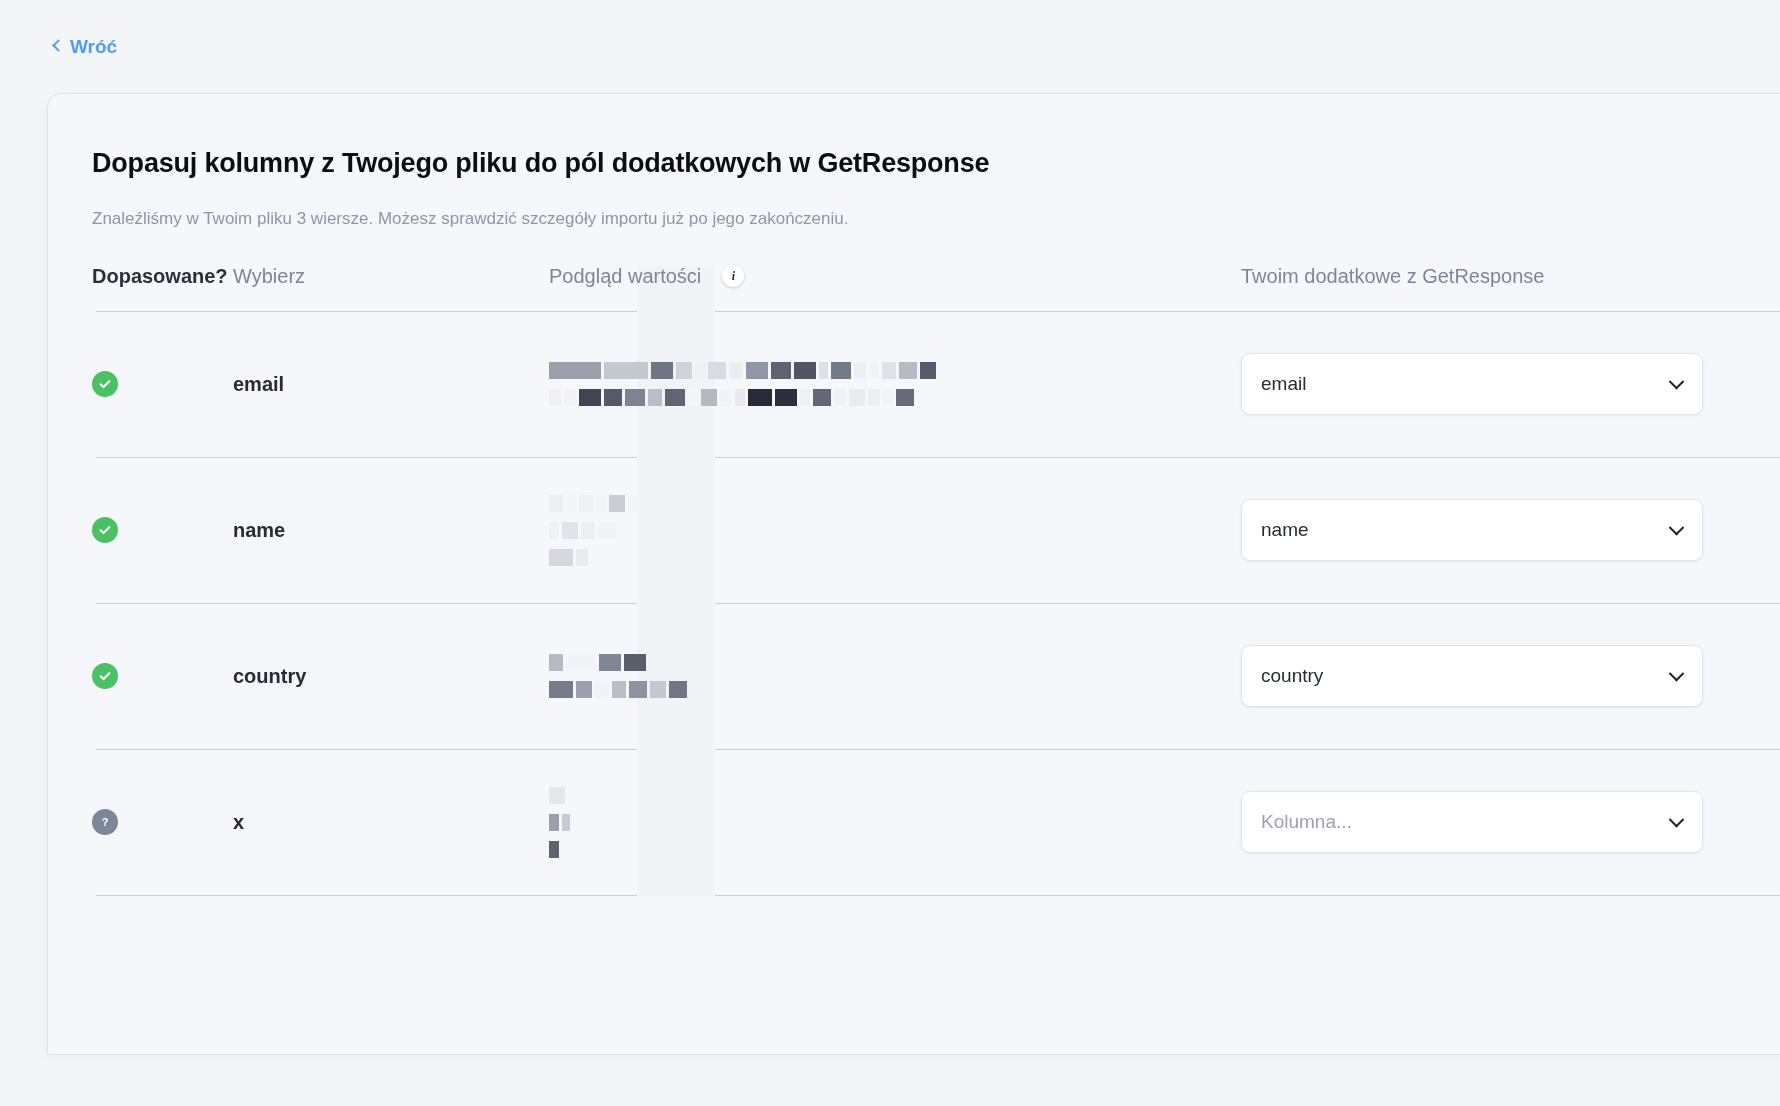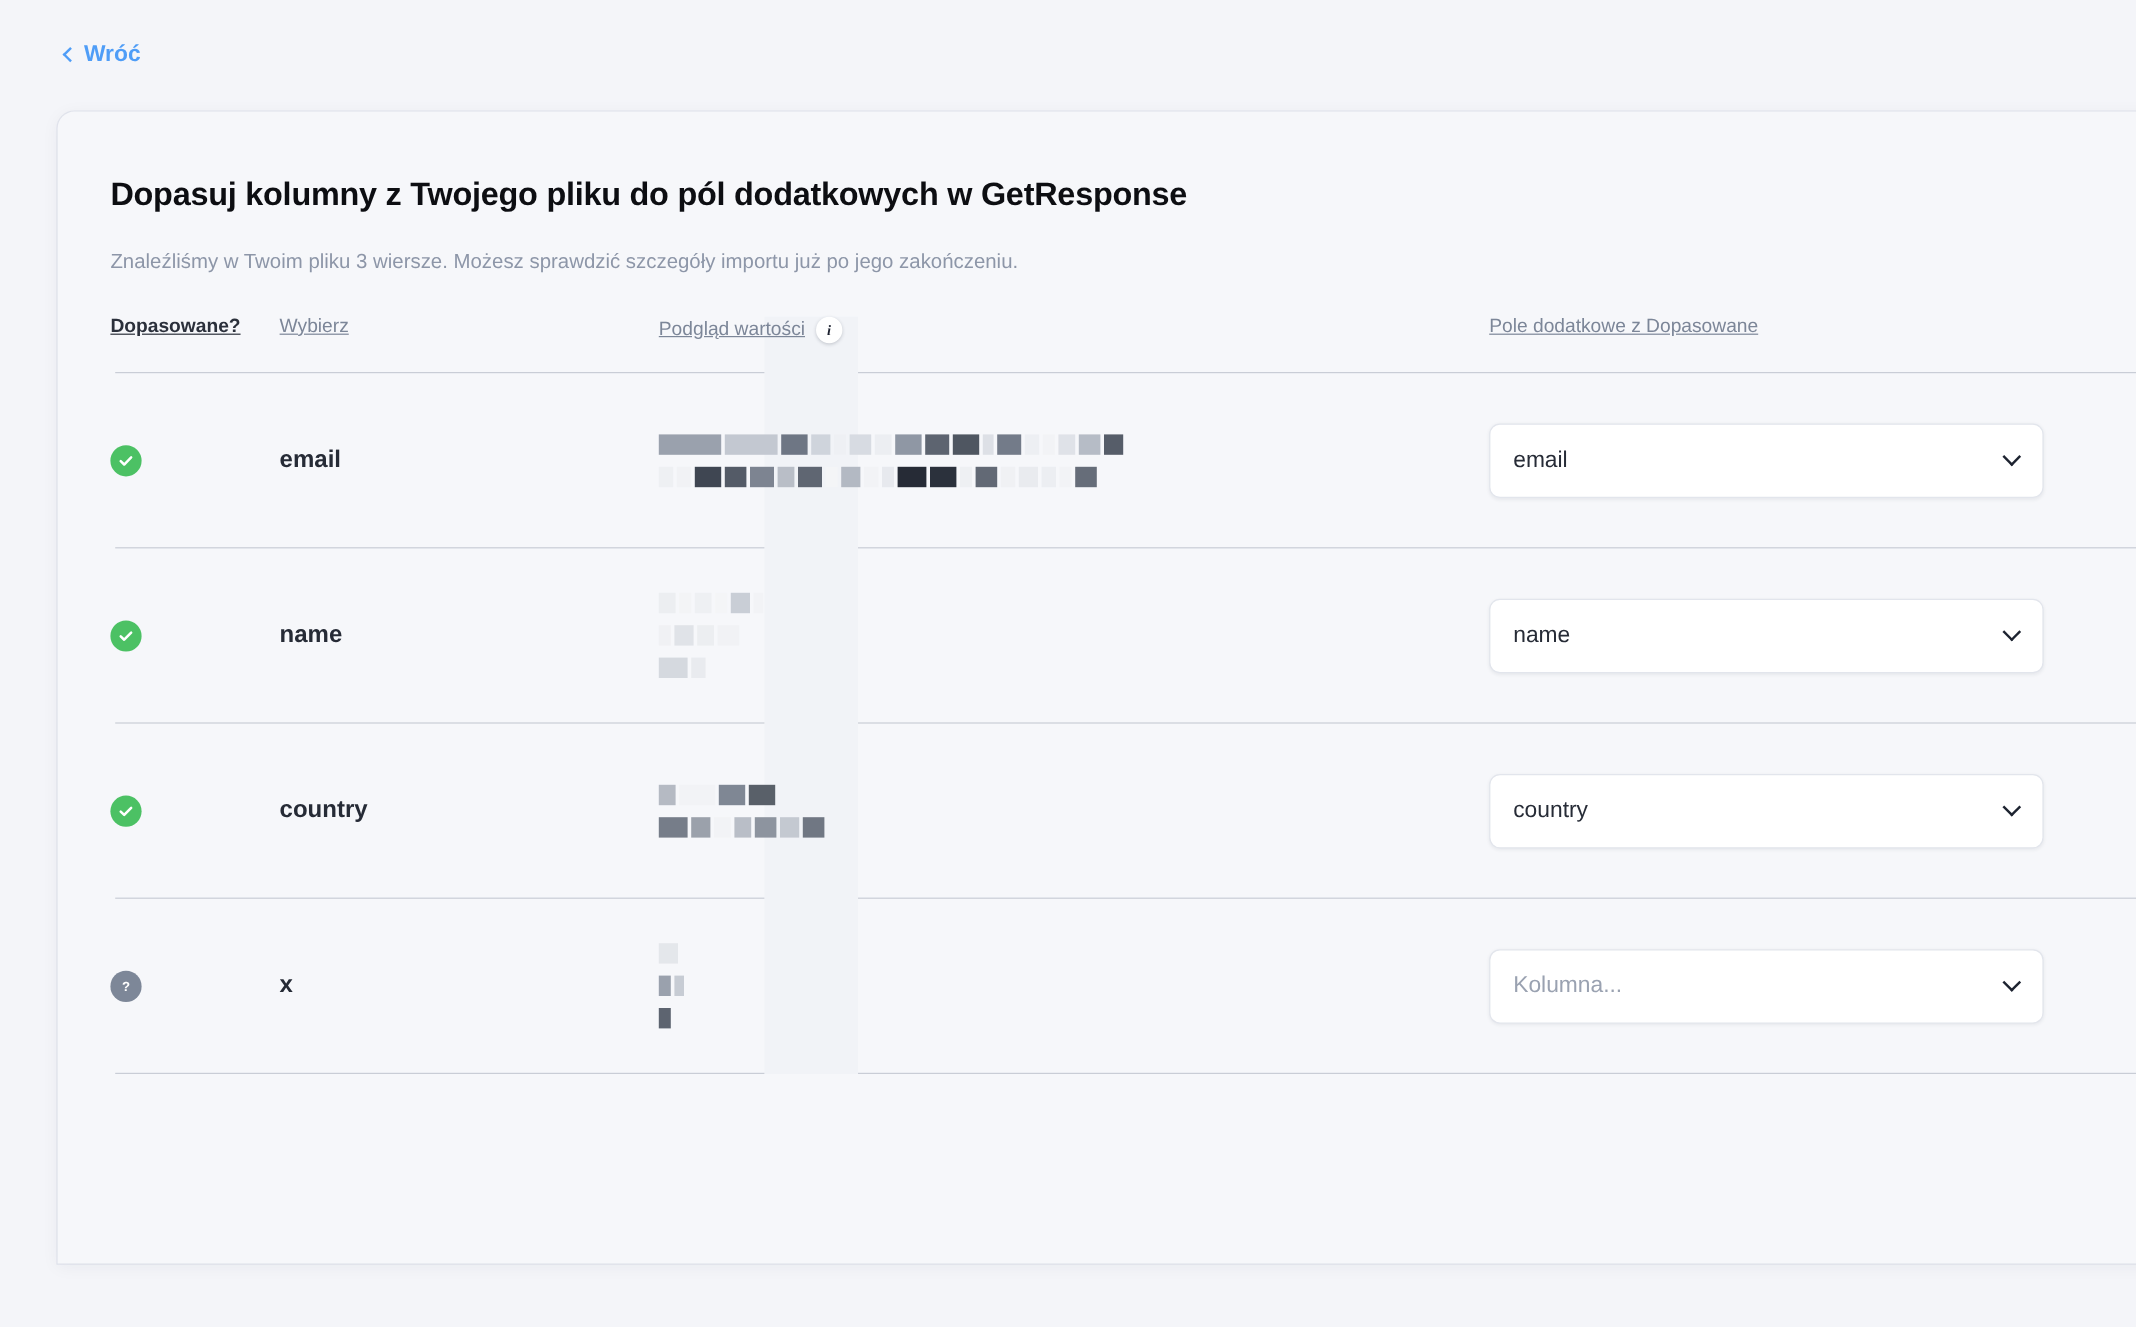--- a/index.html
+++ b/index.html
@@ -108,29 +108,28 @@
   .c-col    { width: 310px; display: flex; align-items: center; }
   .c-prev   { width: 478px; display: flex; align-items: center; padding-left: 6px; }
   .c-field  { flex: 1; display: flex; align-items: center; padding-left: 220px; }
 
   .head-row .c-match,
   .head-row .c-col,
   .head-row .c-prev,
   .head-row .c-field { align-items: flex-start; }
 
   .th {
-    font-size: 16px;
+    font-size: 20px;
     color: #7c8698;
     font-weight: 400;
     white-space: nowrap;
-    text-decoration: underline;
   }
   .th-strong { color: #2b303b; font-weight: 700; }
 
-  .th-prev-wrap { display: inline-flex; align-items: center; gap: 9px; }
+  .th-prev-wrap { display: inline-flex; align-items: center; gap: 21px; }
 
   .info-badge {
     width: 22px; height: 22px;
     border-radius: 50%;
     background: #ffffff;
     box-shadow: 0 1px 3px rgba(30,40,60,0.22);
     display: inline-flex;
     align-items: center;
     justify-content: center;
     font-size: 12px;
@@ -235,21 +234,21 @@
       <div class="c-col">
         <span class="th">Wybierz</span>
       </div>
       <div class="c-prev">
         <span class="th-prev-wrap">
           <span class="th">Podgląd wartości</span>
           <span class="info-badge">i</span>
         </span>
       </div>
       <div class="c-field">
-        <span class="th">Pole dodatkowe z Dopasowane</span>
+        <span class="th">Twoim dodatkowe z GetResponse</span>
       </div>
     </div>
 
     <div class="sep-wrap head-sep">
       <span class="sep-left"></span>
       <span class="sep-right"></span>
     </div>
 
     <div id="rows-host">
         <div class="row body-row">

